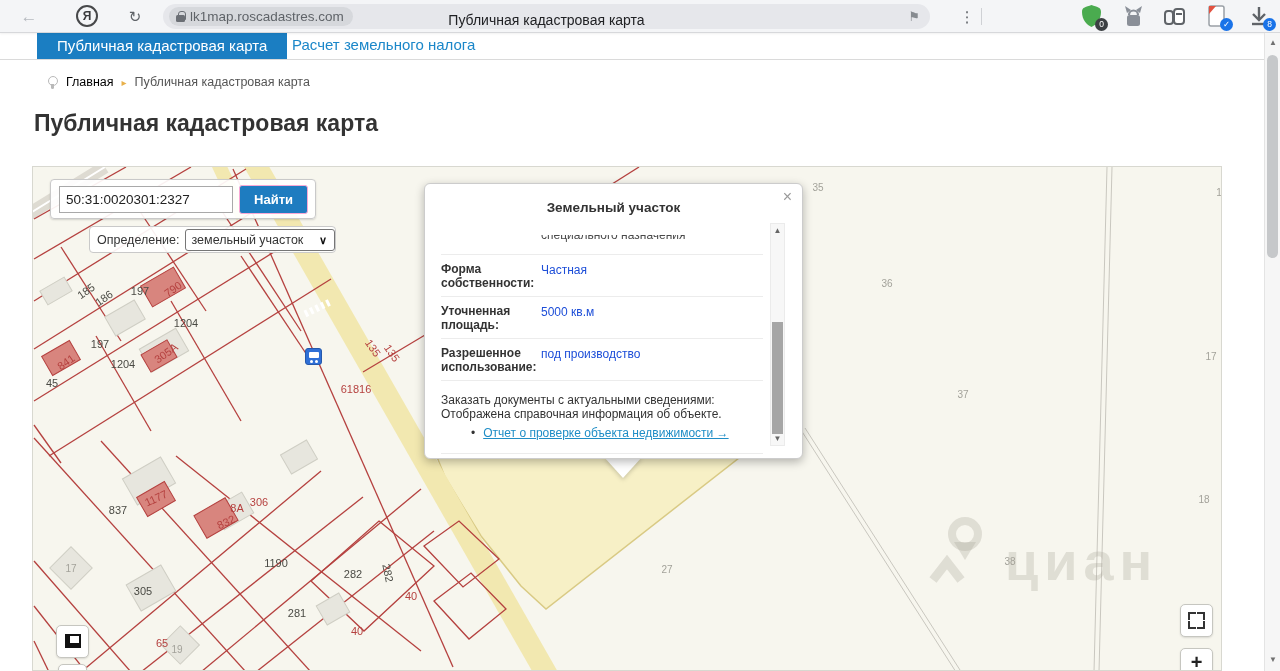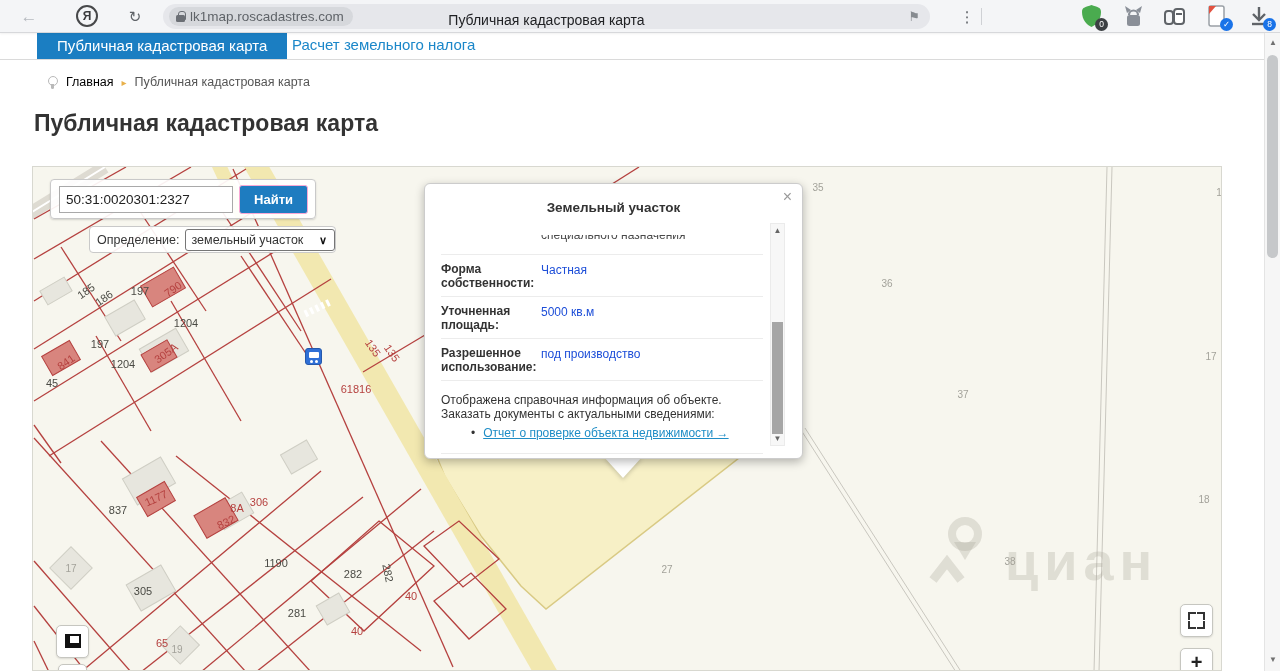--- a/index.html
+++ b/index.html
@@ -368,22 +368,22 @@
         <div class="prow">
           <div class="pl">Уточненная площадь:</div>
           <div class="pv">5000 кв.м</div>
         </div>
         <div class="prow">
           <div class="pl">Разрешенное использование:</div>
           <div class="pv">под производство</div>
         </div>
       </div>
     <div class="pnote">
+      <div>Заказать документы с актуальными сведениями:</div>
       <div>Отображена справочная информация об объекте.</div>
-      <div>Заказать документы с актуальными сведениями:</div>
     </div>
     <div class="plink-row">
       <span class="bullet">•</span><a>Отчет о проверке объекта недвижимости →</a>
     </div>
     <div class="pbottomrule"></div>
   </div>
 
   <div class="pscrollbar">
     <div class="arr" style="top:2px;">▲</div>
     <div class="psthumb"></div>

